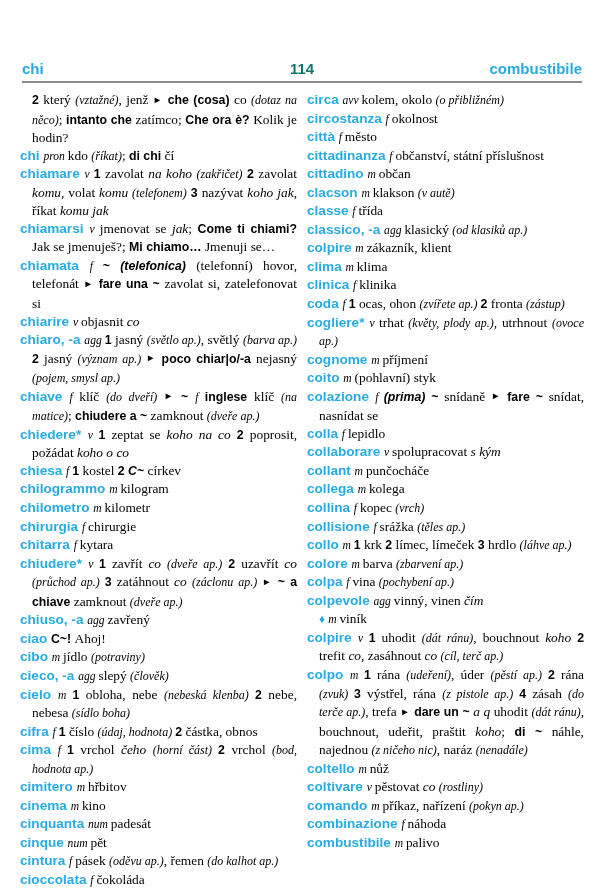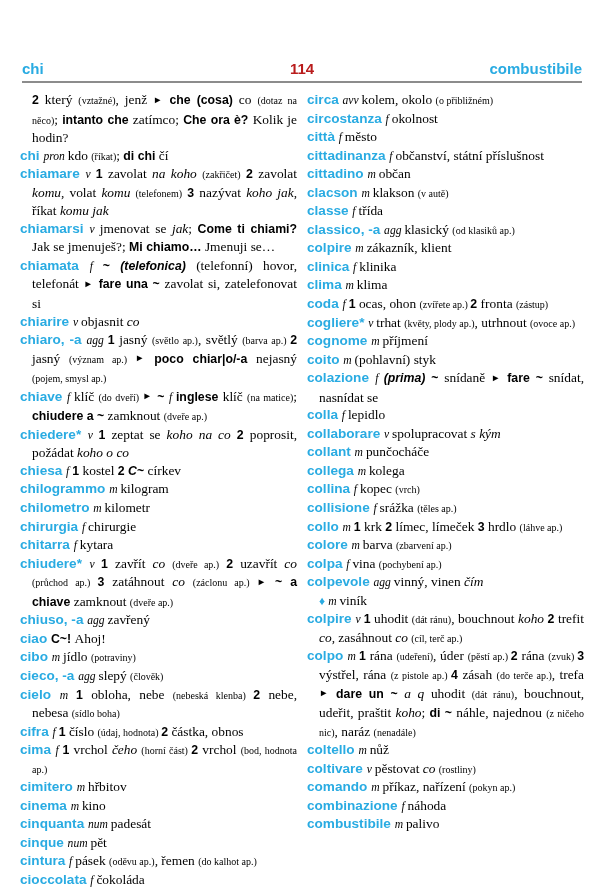--- a/index.html
+++ b/index.html
@@ -12,38 +12,38 @@
   }
   .page { width: 600px; height: 889px; padding: 18px 16px 0 20px; margin-top: 42px; }
   .header {
     display: flex; align-items: baseline;
     font-family: "Liberation Sans", sans-serif;
     font-weight: 700; font-size: 15px;
     padding: 0 2px 4px 2px;
   }
   .header .hw-left, .header .hw-right { color: #29abe2; }
   .header .hw-left  { flex: 1; text-align: left; }
-  .header .pageno   { flex: 1; text-align: center; color: #b91c1c; }
+  .header .pageno   { flex: 1; text-align: center; color: #0f766e; }
   .header .hw-right { flex: 1; text-align: right; }
   .rule { border-top: 2px solid #8c8c8c; margin: 0 2px 8px 2px; }
   .columns { display: flex; gap: 10px; }
   .col { width: 277px; }
   .entry {
     font-size: 13.4px; line-height: 17.55px;
     text-align: justify;
     padding-left: 12px; text-indent: -12px;
   }
   .entry.cont { text-indent: 0; }
   .r-h  { font-family:"Liberation Sans",sans-serif; font-weight:700; color:#29abe2; font-size:13.6px; }
   .r-p  { font-style: italic; font-size: 11.6px; }
   .r-b  { font-family:"Liberation Sans",sans-serif; font-weight:700; font-size:12.3px; }
   .r-bi { font-family:"Liberation Sans",sans-serif; font-weight:700; font-style:italic; font-size:12.3px; }
   .r-i  { font-style: italic; }
   .r-t  { }
-  .r-s  { font-size: 10px; }
+  .r-s  { font-size: 12px; font-style: italic; }
   .r-a  { font-size: 9.5px; letter-spacing: 1px; position: relative; top: -1.5px; }
   .r-d  { color:#29abe2; font-size: 12px; }
 </style>
 </head>
 <body>
 
 <div class="page">
   <div class="header">
     <span class="hw-left">chi</span>
     <span class="pageno">114</span>
@@ -86,22 +86,22 @@
     <div class="col">
         <p class="entry"><span class="r-h">circa </span><span class="r-p">avv </span><span class="r-t">kolem, okolo </span><span class="r-s">(o přibližném)</span></p>
         <p class="entry"><span class="r-h">circostanza </span><span class="r-p">f </span><span class="r-t">okolnost</span></p>
         <p class="entry"><span class="r-h">città </span><span class="r-p">f </span><span class="r-t">město</span></p>
         <p class="entry"><span class="r-h">cittadinanza </span><span class="r-p">f </span><span class="r-t">občanství, státní příslušnost</span></p>
         <p class="entry"><span class="r-h">cittadino </span><span class="r-p">m </span><span class="r-t">občan</span></p>
         <p class="entry"><span class="r-h">clacson </span><span class="r-p">m </span><span class="r-t">klakson </span><span class="r-s">(v autě)</span></p>
         <p class="entry"><span class="r-h">classe </span><span class="r-p">f </span><span class="r-t">třída</span></p>
         <p class="entry"><span class="r-h">classico, -a </span><span class="r-p">agg </span><span class="r-t">klasický </span><span class="r-s">(od klasiků ap.)</span></p>
         <p class="entry"><span class="r-h">colpire </span><span class="r-p">m </span><span class="r-t">zákazník, klient</span></p>
+        <p class="entry"><span class="r-h">clima </span><span class="r-p">m </span><span class="r-t">klima</span></p>
         <p class="entry"><span class="r-h">clinica </span><span class="r-p">f </span><span class="r-t">klinika</span></p>
-        <p class="entry"><span class="r-h">clima </span><span class="r-p">m </span><span class="r-t">klima</span></p>
         <p class="entry"><span class="r-h">coda </span><span class="r-p">f </span><span class="r-b"> 1 </span><span class="r-t">ocas, ohon </span><span class="r-s">(zvířete ap.) </span><span class="r-b">2 </span><span class="r-t">fronta </span><span class="r-s">(zástup)</span></p>
         <p class="entry"><span class="r-h">cogliere* </span><span class="r-p">v </span><span class="r-t">trhat </span><span class="r-s">(květy, plody ap.)</span><span class="r-t">, utrhnout </span><span class="r-s">(ovoce ap.)</span></p>
         <p class="entry"><span class="r-h">cognome </span><span class="r-p">m </span><span class="r-t">příjmení</span></p>
         <p class="entry"><span class="r-h">coito </span><span class="r-p">m </span><span class="r-t">(pohlavní) styk</span></p>
         <p class="entry"><span class="r-h">colazione </span><span class="r-p">f </span><span class="r-bi">(prima) </span><span class="r-b">~ </span><span class="r-t">snídaně  </span><span class="r-a">►</span><span class="r-b">  fare ~ </span><span class="r-t">snídat, nasnídat se</span></p>
         <p class="entry"><span class="r-h">colla </span><span class="r-p">f </span><span class="r-t">lepidlo</span></p>
         <p class="entry"><span class="r-h">collaborare </span><span class="r-p">v </span><span class="r-t">spolupracovat </span><span class="r-i">s kým</span></p>
         <p class="entry"><span class="r-h">collant </span><span class="r-p">m </span><span class="r-t">punčocháče</span></p>
         <p class="entry"><span class="r-h">collega </span><span class="r-p">m </span><span class="r-t">kolega</span></p>
         <p class="entry"><span class="r-h">collina </span><span class="r-p">f </span><span class="r-t">kopec </span><span class="r-s">(vrch)</span></p>

